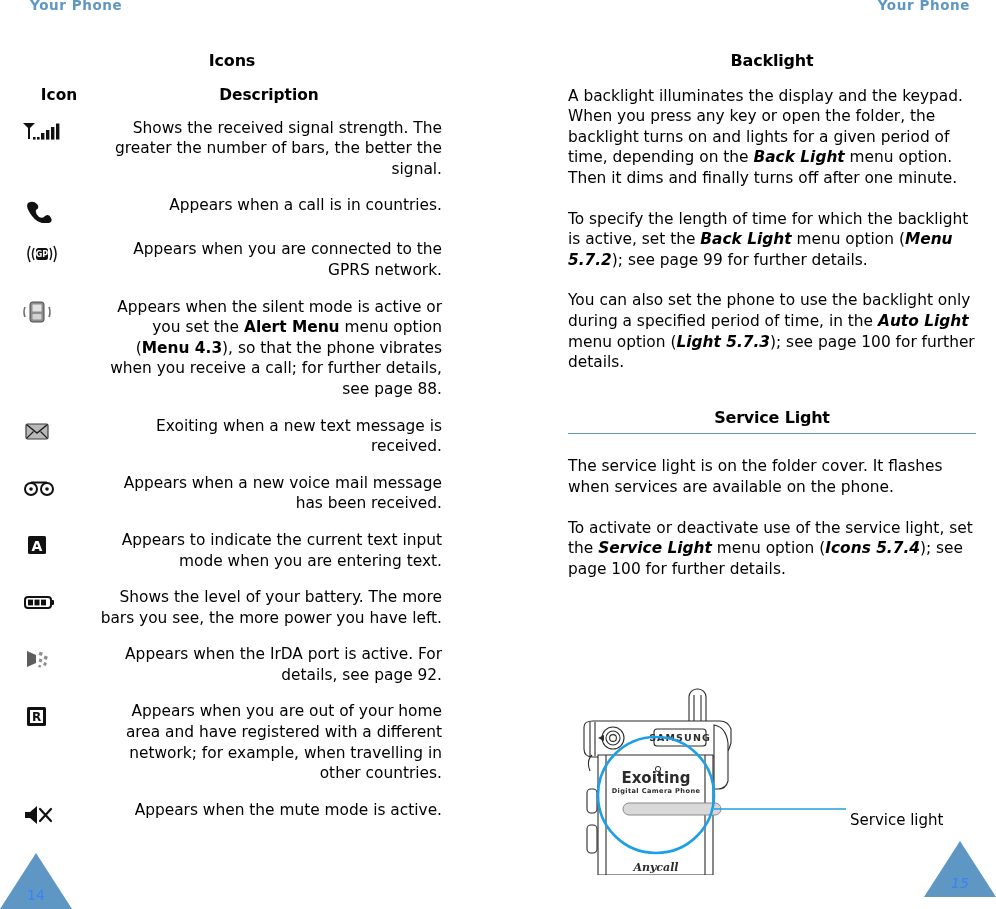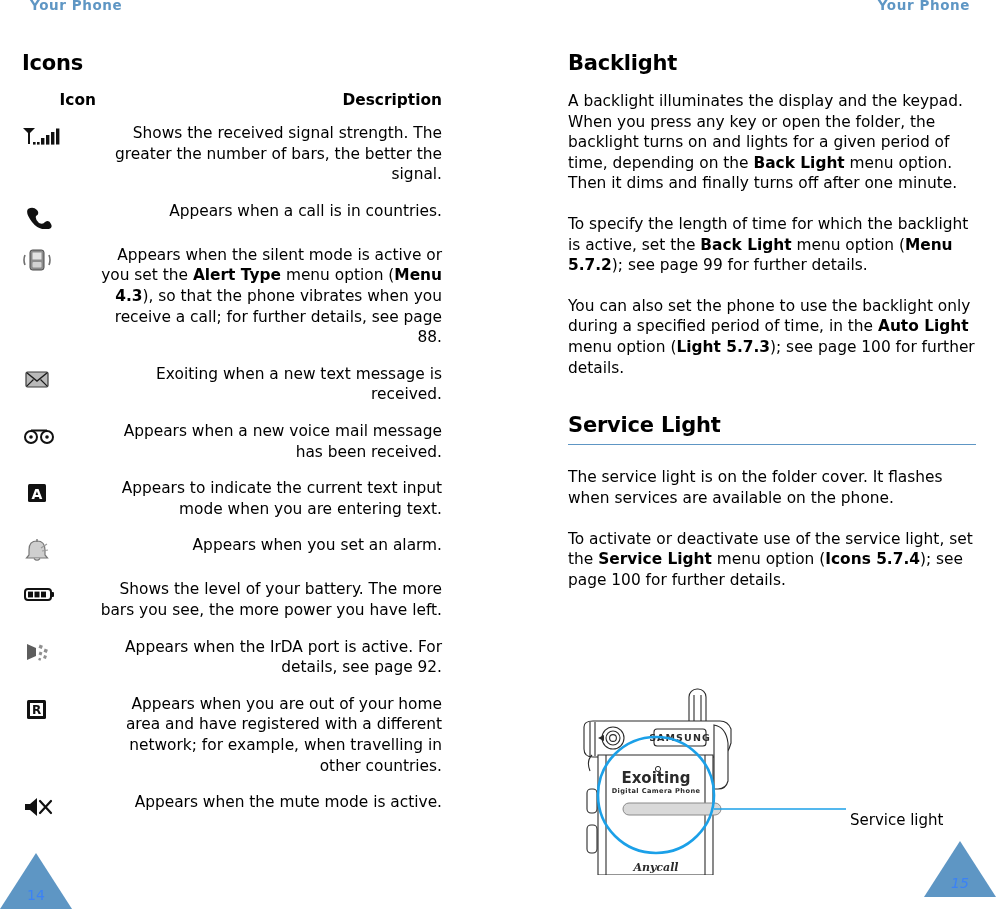--- a/index.html
+++ b/index.html
@@ -30,49 +30,50 @@
 
   
   .column {
     position: absolute;
     top: 52px;
   }
   .column.left  { left: 22px;  width: 420px; }
   .column.right { left: 568px; width: 408px; }
 
   h2.section-title {
-    font-size: 21px;
+    font-size: 16px;
     font-weight: bold;
     margin: 0 0 16px 0;
     letter-spacing: -0.2px;
     line-height: 1.1;
+    text-align: center;
   }
   h2.section-title.ruled {
     padding-bottom: 7px;
     border-bottom: 1.5px solid #5e96c4;
     margin-bottom: 22px;
   }
 
   p.body-text {
     font-size: 15.4px;
     line-height: 20.6px;
     margin: 0 0 20px 0;
   }
   p.body-text:last-child { margin-bottom: 0; }
-  p.body-text b { font-weight: bold; }
+  p.body-text b { font-weight: bold; font-style: italic; }
 
   
   .icon-table {
     width: 100%;
     border-collapse: collapse;
   }
   .icon-table th {
     font-size: 15.4px;
     font-weight: bold;
-    text-align: right;
+    text-align: center;
     padding: 0 0 14px 0;
     vertical-align: bottom;
   }
   .icon-table th.col-icon { width: 74px; }
   .icon-table td {
     vertical-align: top;
     padding: 0 0 16px 0;
     text-align: right;
   }
   .icon-table td.cell-icon {
@@ -178,30 +179,45 @@
           <td class="cell-icon">
             <svg class="glyph" viewBox="0 0 46 26">
               <path d="M6,6 q5,-3 9,1 q3,4 -1,6 q-1,4 3,7 q4,2 6,-1 q4,-3 6,2 q2,4 -2,5 q-10,2 -17,-7 q-7,-9 -4,-13 z" fill="#111"></path>
             </svg>
           </td>
           <td class="cell-desc">Appears when a call is in countries.</td>
         </tr>
         <tr>
           <td class="cell-icon">
             <svg class="glyph" viewBox="0 0 46 26">
+              <g fill="none" stroke="#111" stroke-width="1.5">
+             <path d="M8,5 q-4,8 0,16"></path>
+                <path d="M12,7 q-3,6 0,12"></path>
+             <path d="M32,5 q4,8 0,16"></path>
+                <path d="M28,7 q3,6 0,12"></path>
+           </g>
+           <rect x="14" y="7" width="12" height="12" rx="2.5" fill="#111"></rect>
+           <text x="20" y="16.4" text-anchor="middle" font-family="'DejaVu Sans',sans-serif" font-size="8" font-weight="bold" fill="#fff">GP</text>
+            </svg>
+          </td>
+          <td class="cell-desc">Appears when you are connected to the GPRS network.</td>
+        </tr>
+        <tr>
+          <td class="cell-icon">
+            <svg class="glyph" viewBox="0 0 46 26">
               <g fill="none" stroke="#6f6f6f" stroke-width="1.6">
                 <path d="M3,8 q-2,5 0,10"></path>
                 <path d="M27,8 q2,5 0,10"></path>
               </g>
            <rect x="8" y="3" width="14" height="20" rx="2.5" fill="#8d8d8d" stroke="#4a4a4a" stroke-width="1"></rect>
            <rect x="10.5" y="5.5" width="9" height="7" fill="#e3e3e3"></rect>
            <rect x="10.5" y="15" width="9" height="5.5" rx="1" fill="#d2d2d2"></rect>
             </svg>
           </td>
-          <td class="cell-desc">Appears when the silent mode is active or you set the <b>Alert Type</b> menu option (<b>Menu 4.3</b>), so that the phone vibrates when you receive a call; for further details, see page 88.</td>
+          <td class="cell-desc">Appears when the silent mode is active or you set the <b>Alert Menu</b> menu option (<b>Menu 4.3</b>), so that the phone vibrates when you receive a call; for further details, see page 88.</td>
         </tr>
         <tr>
           <td class="cell-icon">
             <svg class="glyph" viewBox="0 0 46 26">
               <rect x="4" y="6" width="22" height="15" rx="1.5" fill="#b9b9b9" stroke="#3a3a3a" stroke-width="1.2"></rect>
            <path d="M4.8,6.8 L15,15 L25.2,6.8" fill="none" stroke="#1c1c1c" stroke-width="1.4"></path>
            <path d="M4.8,20.2 L11.5,13.5 M25.2,20.2 L18.5,13.5" stroke="#1c1c1c" stroke-width="1.2"></path>
             </svg>
           </td>
           <td class="cell-desc">Exoiting when a new text message is received.</td>
@@ -221,31 +237,20 @@
           <td class="cell-desc">Appears when a new voice mail message has been received.</td>
         </tr>
         <tr>
           <td class="cell-icon">
             <svg class="glyph" viewBox="0 0 46 26">
               <rect x="6" y="4" width="18" height="18" rx="1.5" fill="#111"></rect>
            <text x="15" y="18.5" text-anchor="middle" font-family="'DejaVu Sans',sans-serif" font-size="14" font-weight="bold" fill="#fff">A</text>
             </svg>
           </td>
           <td class="cell-desc">Appears to indicate the current text input mode when you are entering text.</td>
-        </tr>
-        <tr>
-          <td class="cell-icon">
-            <svg class="glyph" viewBox="0 0 46 26">
-              <path d="M15,4 q8,0 8,9 l0,5 l2.5,3 l-21,0 l2.5,-3 l0,-5 q0,-9 8,-9 z" fill="#cfcfcf" stroke="#777" stroke-width="1.2"></path>
-           <path d="M12,21.5 q3,3.5 6,0" fill="#cfcfcf" stroke="#777" stroke-width="1.2"></path>
-           <path d="M15,2 l0,3" stroke="#777" stroke-width="1.4"></path>
-           <path d="M19,11 l6,-4 M20,14 l6,-1" stroke="#9a9a9a" stroke-width="1.2"></path>
-            </svg>
-          </td>
-          <td class="cell-desc">Appears when you set an alarm.</td>
         </tr>
         <tr>
           <td class="cell-icon">
             <svg class="glyph" viewBox="0 0 46 26">
               <rect x="3" y="8" width="26" height="11" rx="3" fill="none" stroke="#111" stroke-width="2"></rect>
            <rect x="29" y="11" width="3" height="5" rx="1" fill="#111"></rect>
            <rect x="6" y="10.6" width="5" height="5.8" fill="#111"></rect>
            <rect x="12.5" y="10.6" width="5" height="5.8" fill="#111"></rect>
            <rect x="19" y="10.6" width="5" height="5.8" fill="#111"></rect>
             </svg>

